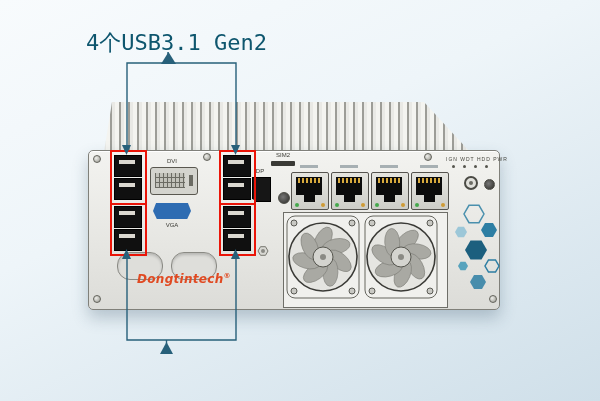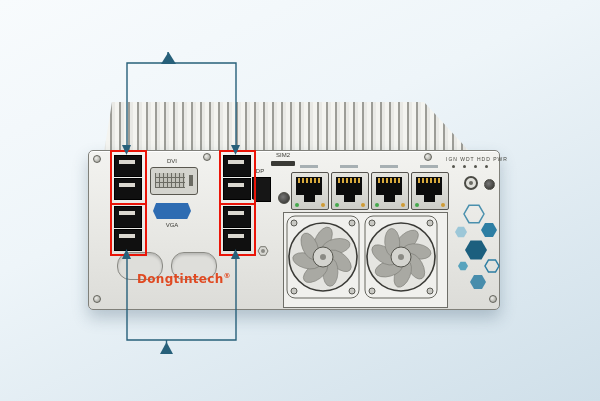--- a/index.html
+++ b/index.html
@@ -57,21 +57,21 @@
   .screw{width:8px;height:8px;border-radius:50%;box-sizing:border-box;
     background:radial-gradient(circle at 35% 35%,#eeeeea,#97978f);border:1px solid #63635c}
   .hole{border-radius:50%;background:radial-gradient(circle at 40% 40%,#777,#2c2c28);border:1px solid #4c4c46}
   .pwr{width:14px;height:14px;border-radius:50%;border:2px solid #4a4a44;background:#e0e0db;box-sizing:border-box}
   .pwr::after{content:"";position:absolute;left:3px;top:3px;width:4px;height:4px;border-radius:50%;background:#6b6b64}
   .oval{width:44px;height:26px;border-radius:13px;background:#dededa;border:1px solid #8a8a84;
     box-shadow:inset 0 2px 3px rgba(0,0,0,.18)}
   .fanpanel{left:283px;top:212px;width:163px;height:94px;background:#f1f1ee;border:1px solid #6e6e68}
   .ledlab{font-size:5px;letter-spacing:1px;color:#46463f;width:50px;text-align:center;white-space:nowrap}
   .ldot{width:3px;height:3px;border-radius:50%;background:#55554e}
-  .logo{font-family:"DejaVu Sans", sans-serif;font-weight:bold;
+  .logo{font-family:"DejaVu Sans", sans-serif;font-style:italic;font-weight:bold;
     font-size:12px;color:#e04a22;letter-spacing:.3px;white-space:nowrap;z-index:20}
   .logo sup{font-size:7px}
   svg.overlay{position:absolute;left:0;top:0;z-index:55;pointer-events:none}
 </style>
 </head>
 <body>
 
 <div id="stage">
 
   <div class="abs fins"></div>
@@ -245,14 +245,15 @@
     <g fill="#27607a" stroke="none">
       <polygon points="161,64 176,64 168.5,52"></polygon>
       <polygon points="122,145 131,145 126.5,155"></polygon>
       <polygon points="231,145 240,145 235.5,155"></polygon>
       <polygon points="122,259 131,259 126.5,249"></polygon>
       <polygon points="231,259 240,259 235.5,249"></polygon>
       <polygon points="160,354 173,354 166.5,342"></polygon>
     </g>
   </svg>
 
+  <div class="abs ann-text" style="left:86px;top:28px">4个USB3.1 Gen2</div>
 
 </div>
 
 </body></html>

